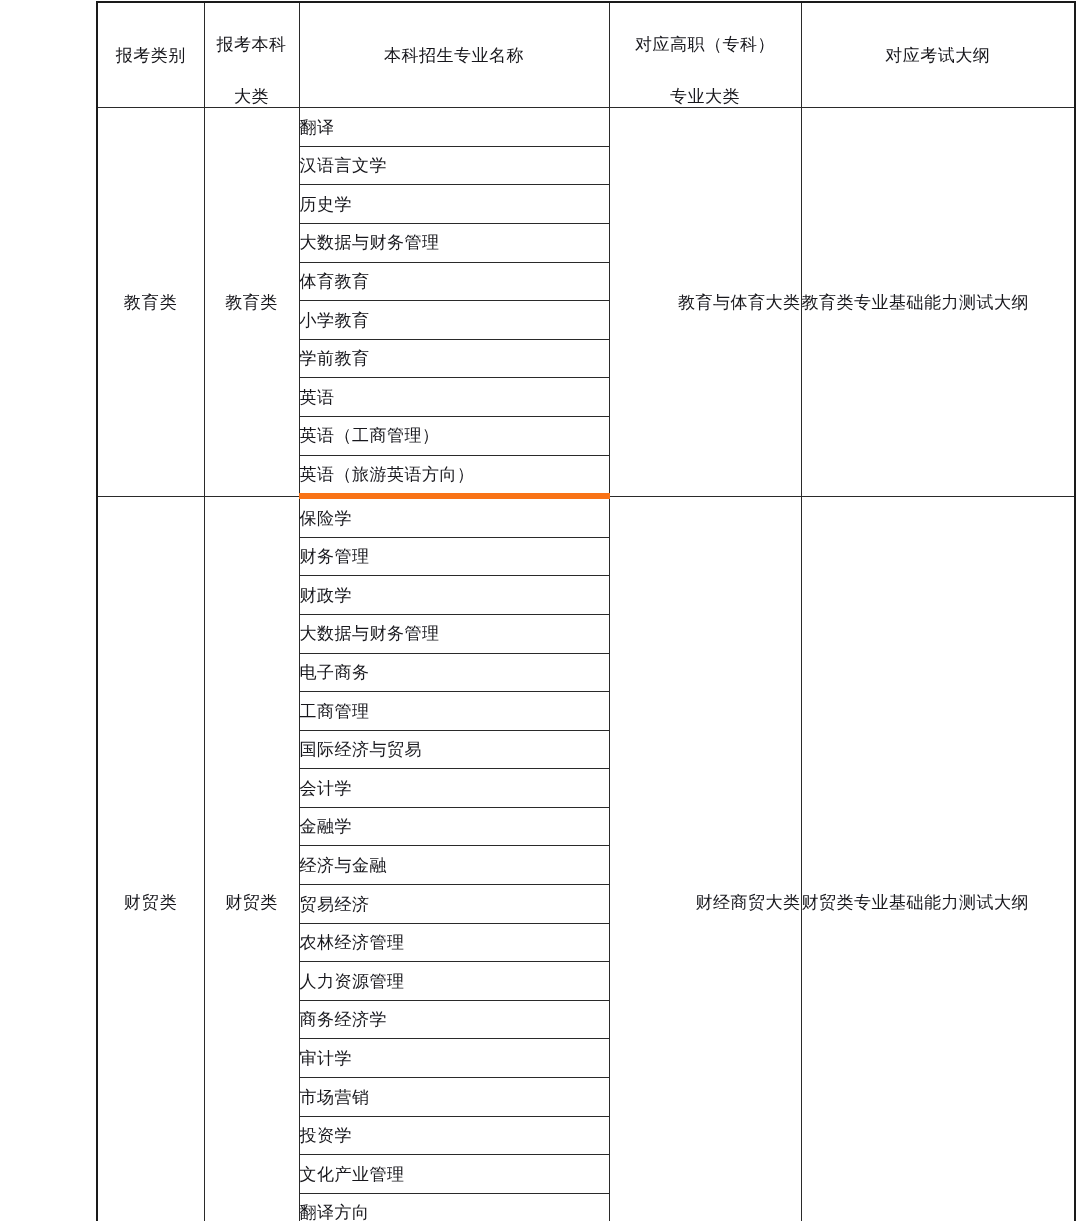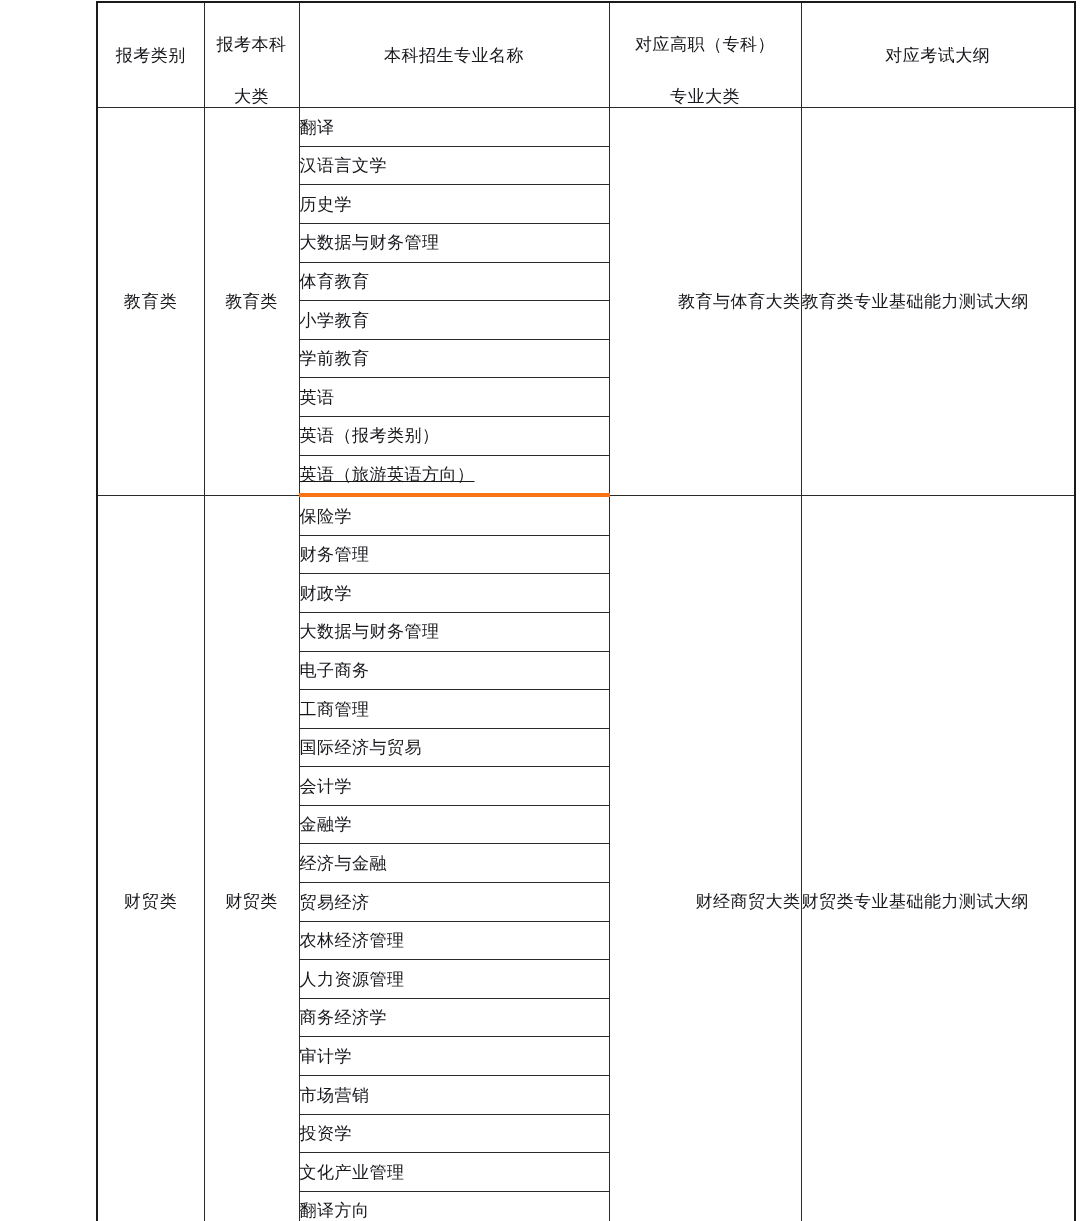--- a/index.html
+++ b/index.html
@@ -92,22 +92,21 @@
     text-align: left;
     padding-left: 14px;
     padding-right: 12px;
     font-size: 17.5px;
     line-height: 2.0;
     letter-spacing: 0.5px;
   }
 
   
   tr.section-end > td {
-    border-bottom: 4px solid #f97316;
-    text-decoration: underline;
+    border-bottom: 6px solid #f97316;
   }
   
   td.cat-cell, td.subcat-cell, td.voc-cell, td.syll-cell {
     border-left: 2px solid #1a1a1a;
     border-right: 2px solid #1a1a1a;
   }
   .hdr-row th {
     border-left: 2px solid #1a1a1a;
     border-right: 2px solid #1a1a1a;
   }
@@ -162,21 +161,21 @@
         <tr>
           <td class="major-cell">小学教育</td>
         </tr>
         <tr>
           <td class="major-cell">学前教育</td>
         </tr>
         <tr>
           <td class="major-cell">英语</td>
         </tr>
         <tr>
-          <td class="major-cell">英语（报考类别）</td>
+          <td class="major-cell">英语（工商管理）</td>
         </tr>
         <tr class="section-end">
           <td class="major-cell">英语（旅游英语方向）</td>
         </tr>
         <tr>
           <td class="cat-cell" rowspan="21">财贸类</td>
           <td class="subcat-cell" rowspan="21">财贸类</td>
           <td class="major-cell">保险学</td>
           <td class="voc-cell" rowspan="21">财经商贸大类</td>
           <td class="syll-cell" rowspan="21">财贸类专业基础能力测试大纲</td>

